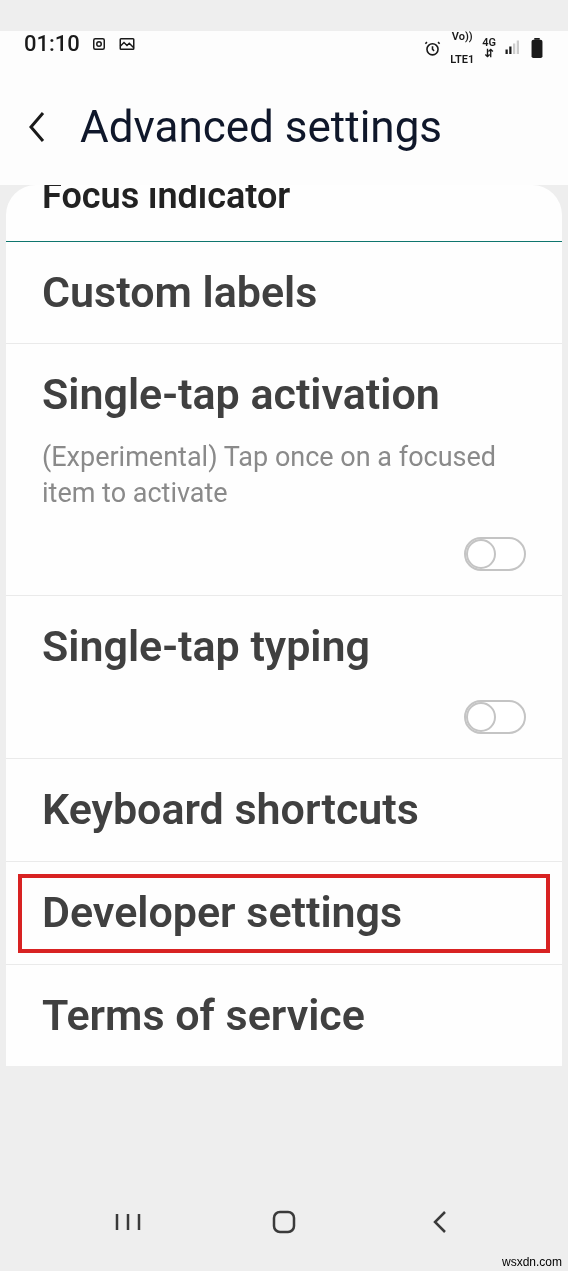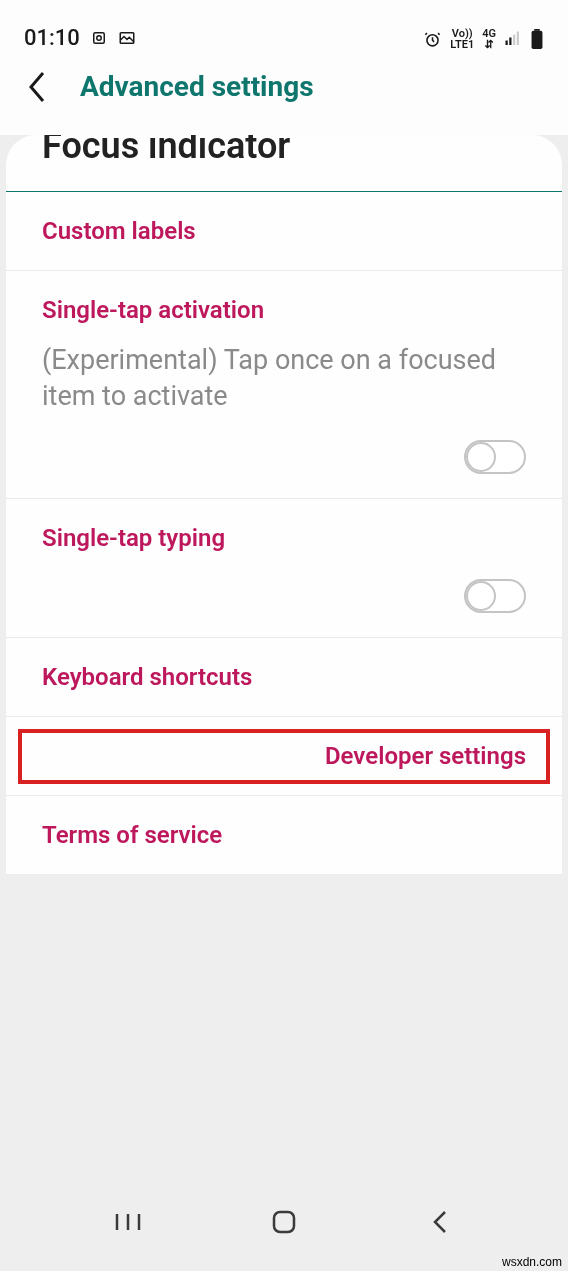--- a/index.html
+++ b/index.html
@@ -8,23 +8,24 @@
       height: 1271px;
       font-family: -apple-system, BlinkMacSystemFont, "Segoe UI", Roboto, sans-serif;
       background: #eeeeee;
       position: relative;
       overflow: hidden;
     }
     .status-bar {
       height: 50px;
       display: flex;
       justify-content: space-between;
-      align-items: flex-end;
+      align-items: flex-start;
       padding: 0 24px;
       background: #fdfdfd;
+      margin-top: 31px;
     }
     .status-left {
       display: flex;
       align-items: center;
       gap: 10px;
       font-size: 22px;
       font-weight: 500;
       color: #1a1a1a;
     }
     .status-right {
@@ -47,23 +48,23 @@
       gap: 28px;
     }
     .back-btn {
       width: 30px;
       height: 30px;
       display: flex;
       align-items: center;
       justify-content: center;
     }
     .header-title {
-      font-size: 28px;
-      font-weight: 700;
-      color: #0f766e;
+      font-size: 44px;
+      font-weight: 400;
+      color: #0f172a;
     }
     .content-card {
       margin: 0 6px;
       background: #fefefe;
       border-radius: 30px 30px 0 0;
       position: relative;
       overflow: hidden;
     }
     .peek-item {
       padding: 0 36px 24px 36px;
@@ -80,23 +81,23 @@
     }
     .setting-item {
       padding: 24px 36px;
       border-bottom: 1px solid #eaeaea;
       position: relative;
     }
     .setting-item:last-child {
       border-bottom: none;
     }
     .setting-title {
-      font-size: 24px;
+      font-size: 43px;
       font-weight: 600;
-      color: #be185d;
+      color: #404040;
       line-height: 1.25;
     }
     .setting-subtitle {
       font-size: 27px;
       font-weight: 400;
       color: #8a8a8a;
       line-height: 1.34;
       margin-top: 17px;
     }
     .toggle-row {
@@ -120,21 +121,20 @@
       width: 30px;
       height: 30px;
       border-radius: 50%;
       background: #fff;
       border: 2px solid #c4c4c4;
       box-sizing: border-box;
     }
     .highlight {
       outline: 4px solid #d82222;
       outline-offset: -16px;
-      text-align: right;
     }
     .nav-bar {
       position: absolute;
       bottom: 14px;
       left: 0;
       right: 0;
       height: 70px;
       display: flex;
       justify-content: space-around;
       align-items: center;
@@ -182,21 +182,21 @@
     </span>
   </div>
   <div class="status-right">
     <span class="status-icon">
       <svg width="19" height="19" viewBox="0 0 24 24" fill="#1a1a1a">
         <circle cx="12" cy="13" r="7" fill="none" stroke="#1a1a1a" stroke-width="2"></circle>
         <path d="M12 9v4l2 2" stroke="#1a1a1a" stroke-width="2" fill="none"></path>
         <path d="M5 4l-2 2M19 4l2 2" stroke="#1a1a1a" stroke-width="2"></path>
       </svg>
     </span>
-    <span style="display:flex;flex-direction:column;align-items:center;">
+    <span style="display:flex;flex-direction:column;align-items:center;gap:12px;">
       <span class="lte">Vo))</span>
       <span class="lte">LTE1</span>
     </span>
     <span style="display:flex;flex-direction:column;align-items:center;">
       <span class="lte">4G</span>
       <span class="lte">⇵</span>
     </span>
     <span class="status-icon">
       <svg width="18" height="18" viewBox="0 0 24 24" fill="#1a1a1a">
         <rect x="2" y="14" width="3" height="6"></rect>

